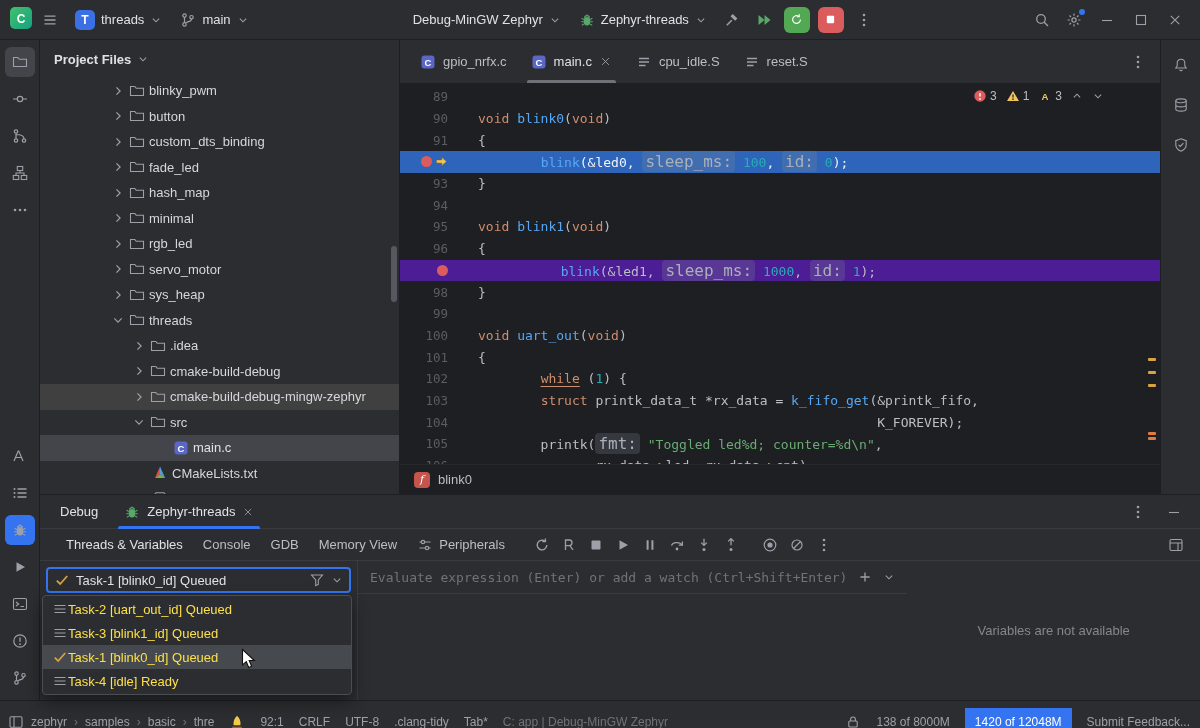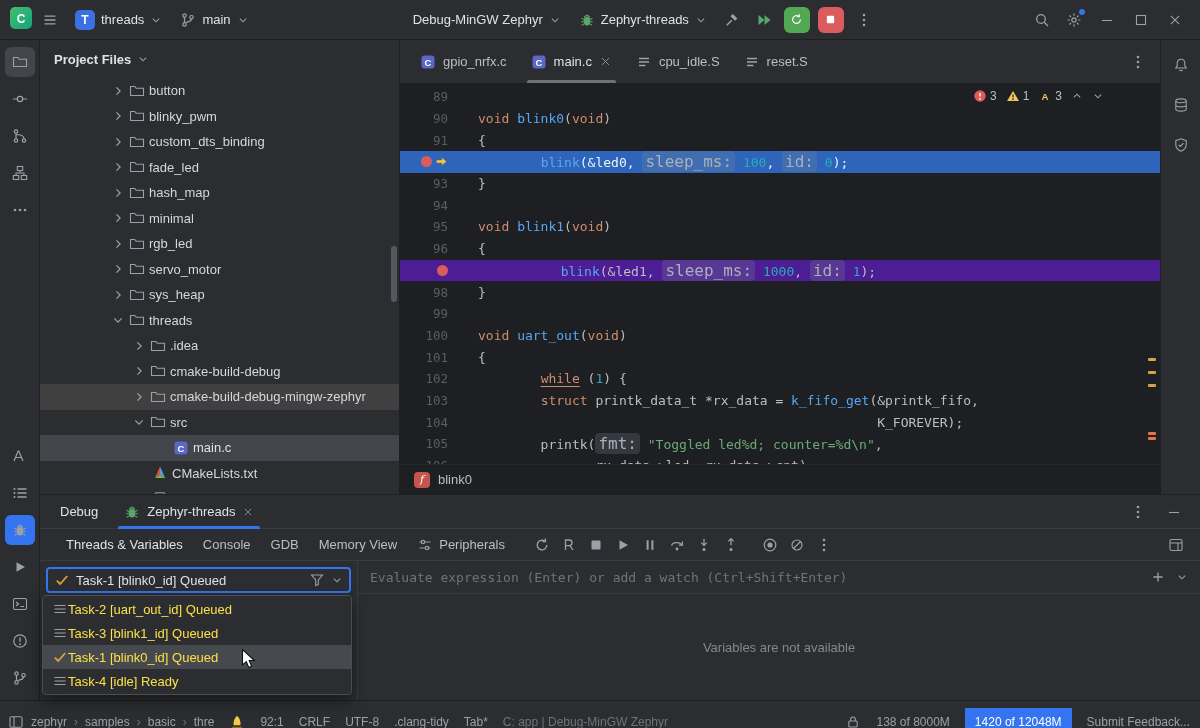--- a/index.html
+++ b/index.html
@@ -102,21 +102,21 @@
   .dbtn.gap{margin-left:12px;}
   .dbg-layout{margin-left:auto;}
   .dbg-body{flex:1;display:flex;min-height:0;}
   .threads-pane{width:318px;flex:none;border-right:1px solid #393b40;position:relative;padding:6px;box-sizing:border-box;}
   .threads-combo{height:26px;border:2px solid #3574f0;border-radius:4px;display:flex;align-items:center;gap:6px;padding:0 6px;color:#dfe1e5;font-size:13px;background:#2b2d30;box-sizing:border-box;}
   .combo-label{flex:1;overflow:hidden;text-overflow:ellipsis;white-space:nowrap;}
   .icon.check{color:#d9a13f;}
   .thread-popup{position:absolute;left:2px;top:34px;width:310px;background:#2b2d30;border:1px solid #4b4d51;border-radius:4px;box-shadow:0 6px 16px rgba(0,0,0,.45);z-index:5;padding:1px 0;box-sizing:border-box;}
   .pop-item{height:24px;display:flex;align-items:center;padding:0 9px;font-size:13px;color:#fde047;white-space:nowrap;}
   .pop-item.selected{background:#46494d;}
-  .watch-pane{flex:1;display:flex;flex-direction:column;min-width:0;}
+  .watch-pane{flex:1;display:flex;flex-direction:row;min-width:0;}
   .eval-row{height:33px;flex:none;border-bottom:1px solid #393b40;display:flex;align-items:center;padding:0 12px;gap:10px;box-sizing:border-box;}
   .eval-text{font-family:"DejaVu Sans Mono",monospace;font-size:13px;color:#6f737a;flex:1;white-space:nowrap;overflow:hidden;}
   .vars-msg{flex:1;display:flex;align-items:center;justify-content:center;color:#85878c;font-size:13px;}
   
   .statusbar{height:28px;display:flex;align-items:center;gap:15px;padding:14px 10px 0 8px;font-size:12px;color:#9da0a8;background:#2b2d30;border-top:1px solid #1e1f22;box-sizing:border-box;white-space:nowrap;}
   .sb-path{display:flex;align-items:center;gap:7px;}
   .sb-sep{color:#6f737a;}
   .sb-items{display:flex;align-items:center;gap:15px;}
   .sb-item.dim{color:#6f737a;}
   .icon.lock{margin-left:auto;}
@@ -409,34 +409,34 @@
                 <span class="icon chev">
                   <svg viewBox="0 0 16 16">
                     <path d="M6.2 3.8L10.4 8l-4.2 4.2" fill="none" stroke="currentColor" stroke-width="1.4"></path>
                   </svg>
                 </span>
                 <span class="icon">
                   <svg viewBox="0 0 16 16">
                     <path d="M1.5 3.5h4.3l1.4 1.8h7.3v7.2H1.5z" fill="none" stroke="currentColor" stroke-width="1.1"></path>
                   </svg>
                 </span>
+                <span class="tree-label">blinky_pwm</span>
+              </div>
+              <div class="tree-row " style="padding-left:71px">
+                <span class="icon chev">
+                  <svg viewBox="0 0 16 16">
+                    <path d="M6.2 3.8L10.4 8l-4.2 4.2" fill="none" stroke="currentColor" stroke-width="1.4"></path>
+                  </svg>
+                </span>
+                <span class="icon">
+                  <svg viewBox="0 0 16 16">
+                    <path d="M1.5 3.5h4.3l1.4 1.8h7.3v7.2H1.5z" fill="none" stroke="currentColor" stroke-width="1.1"></path>
+                  </svg>
+                </span>
                 <span class="tree-label">button</span>
-              </div>
-              <div class="tree-row " style="padding-left:71px">
-                <span class="icon chev">
-                  <svg viewBox="0 0 16 16">
-                    <path d="M6.2 3.8L10.4 8l-4.2 4.2" fill="none" stroke="currentColor" stroke-width="1.4"></path>
-                  </svg>
-                </span>
-                <span class="icon">
-                  <svg viewBox="0 0 16 16">
-                    <path d="M1.5 3.5h4.3l1.4 1.8h7.3v7.2H1.5z" fill="none" stroke="currentColor" stroke-width="1.1"></path>
-                  </svg>
-                </span>
-                <span class="tree-label">blinky_pwm</span>
               </div>
               <div class="tree-row " style="padding-left:71px">
                 <span class="icon chev">
                   <svg viewBox="0 0 16 16">
                     <path d="M6.2 3.8L10.4 8l-4.2 4.2" fill="none" stroke="currentColor" stroke-width="1.4"></path>
                   </svg>
                 </span>
                 <span class="icon">
                   <svg viewBox="0 0 16 16">
                     <path d="M1.5 3.5h4.3l1.4 1.8h7.3v7.2H1.5z" fill="none" stroke="currentColor" stroke-width="1.1"></path>

